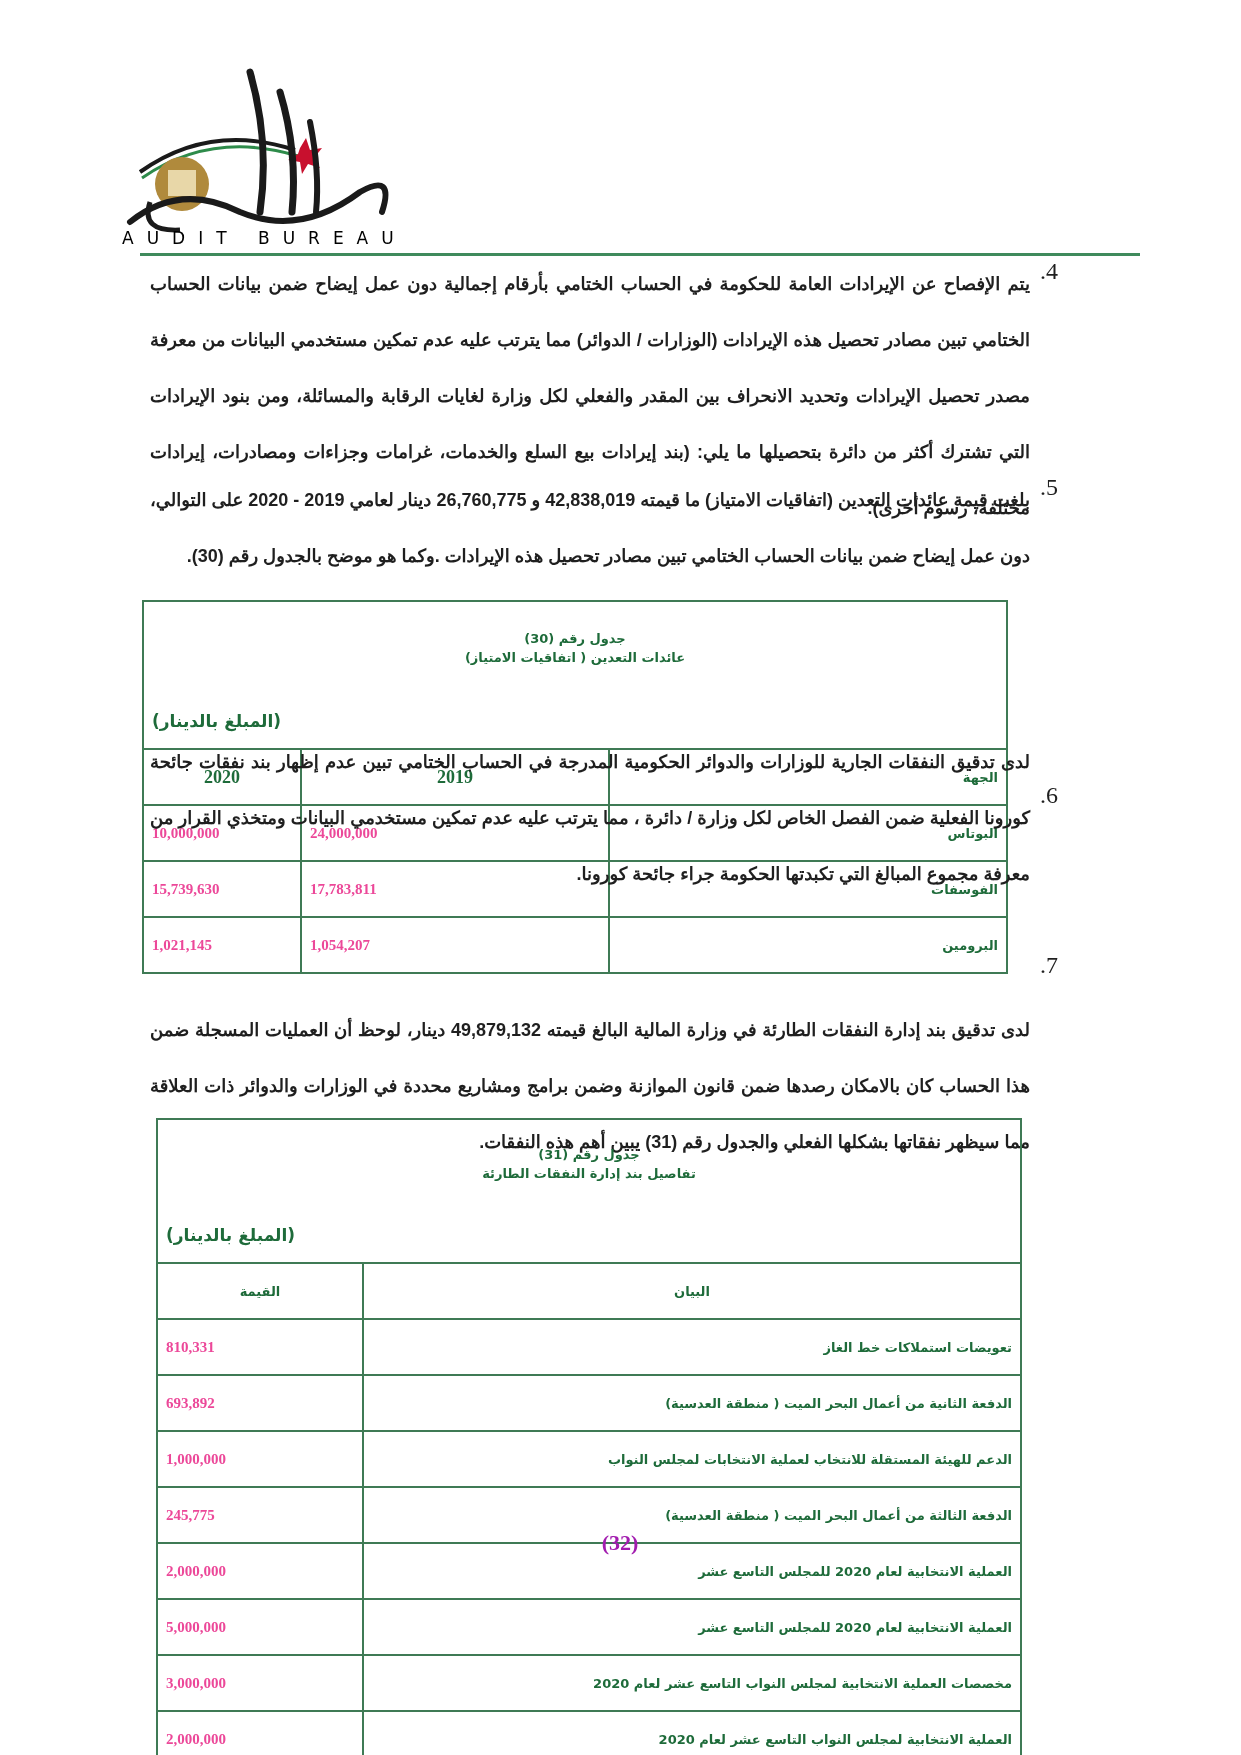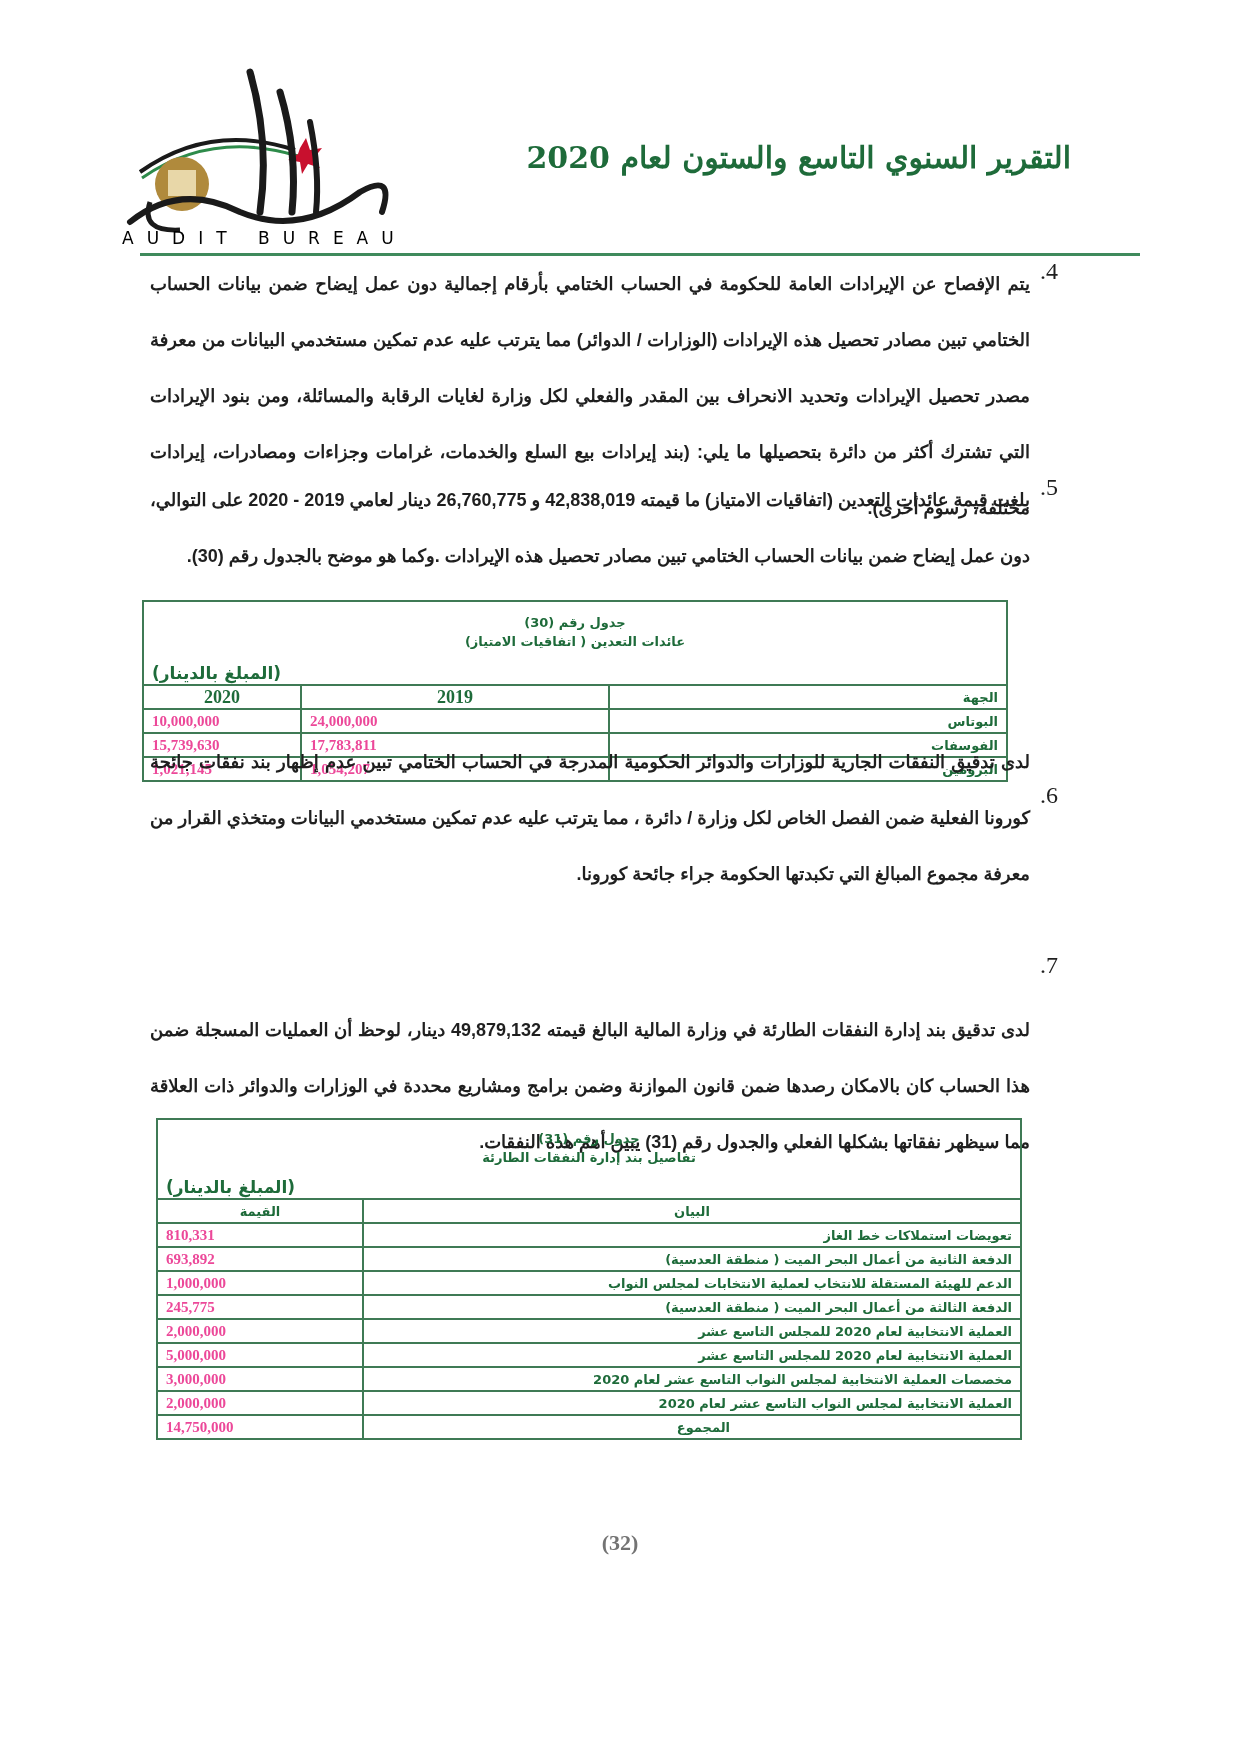--- a/index.html
+++ b/index.html
@@ -26,49 +26,48 @@
   }
   .num {
     position: absolute; left: 1040px; width: 40px; font-family: "Liberation Serif", serif;
     font-size: 24px; color: #1f1f1f; direction: ltr;
   }
 
   table.t {
     position: absolute; border-collapse: collapse; direction: rtl;
     font-family: "DejaVu Sans", sans-serif; color: #1e6b3a; font-weight: bold;
   }
-  table.t td { border: 2px solid #3f7a55; padding: 0 8px; font-size: 13px; height: 22px; }
+  table.t td { border: 2px solid #3f7a55; padding: 16px 8px; font-size: 13px; height: 22px; }
   table.t .cap { text-align: center; border-bottom: none; }
   table.t .unit { text-align: left; border-top: none; font-size: 17px; }
   table.t .val { text-align: left; font-family: "Liberation Serif", serif; font-size: 15px; color: #ec4899; }
   table.t .yr { text-align: center; font-family: "Liberation Serif", serif; font-size: 18px; }
   table.t .lbl { text-align: right; }
   .page-num {
     position: absolute; left: 590px; top: 1530px; width: 60px; text-align: center;
-    font-family: "Liberation Serif", serif; font-weight: bold; font-size: 22px; color: #737373;
+    font-family: "Liberation Serif", serif; font-weight: bold; font-size: 22px; color: #a21caf;
   }
 </style>
 </head>
 <body>
 
 <div class="header">
   <svg class="logo" viewBox="0 0 300 190">
     <path d="M20 110 Q90 60 175 88" stroke="#1a1a1a" stroke-width="4" fill="none"></path>
     <path d="M22 116 Q92 68 178 94" stroke="#2e8b4a" stroke-width="3" fill="none"></path>
     <circle cx="62" cy="122" r="27" fill="#b08a3c"></circle>
     <rect x="48" y="108" width="28" height="26" fill="#e8d7a8"></rect>
     <polygon points="180,86 186,76 190,88 202,86 194,96 200,106 188,102 182,112 180,100 168,98 178,92" fill="#c8102e"></polygon>
     <path d="M130 10 Q150 80 140 150" stroke="#1a1a1a" stroke-width="7" fill="none" stroke-linecap="round"></path>
     <path d="M160 30 Q178 90 172 150" stroke="#1a1a1a" stroke-width="7" fill="none" stroke-linecap="round"></path>
     <path d="M190 60 Q200 110 196 150" stroke="#1a1a1a" stroke-width="6" fill="none" stroke-linecap="round"></path>
     <path d="M10 160 Q60 120 120 150 Q180 175 240 130 Q275 110 262 150" stroke="#1a1a1a" stroke-width="6" fill="none" stroke-linecap="round"></path>
     <path d="M30 140 Q20 170 60 168" stroke="#1a1a1a" stroke-width="5" fill="none"></path>
   </svg>
   <div class="logo-text">AUDIT BUREAU</div>
-  <div class="report-title">التقرير السنوي التاسع والستون لعام 2020</div>
   <div class="header-rule"></div>
 </div>
 
 <div class="num" style="top:258px;">.4</div>
 <div class="para" style="top:256px;">يتم الإفصاح عن الإيرادات العامة للحكومة في الحساب الختامي بأرقام إجمالية دون عمل إيضاح ضمن بيانات الحساب الختامي تبين مصادر تحصيل هذه الإيرادات (الوزارات / الدوائر) مما يترتب عليه عدم تمكين مستخدمي البيانات من معرفة مصدر تحصيل الإيرادات وتحديد الانحراف بين المقدر والفعلي لكل وزارة لغايات الرقابة والمسائلة، ومن بنود الإيرادات التي تشترك أكثر من دائرة بتحصيلها ما يلي: (بند إيرادات بيع السلع والخدمات، غرامات وجزاءات ومصادرات، إيرادات مختلفة، رسوم أخرى).</div>
 
 <div class="num" style="top:474px;">.5</div>
 <div class="para" style="top:472px;">بلغت قيمة عائدات التعدين (اتفاقيات الامتياز) ما قيمته 42,838,019 و 26,760,775 دينار لعامي 2019 - 2020 على التوالي، دون عمل إيضاح ضمن بيانات الحساب الختامي تبين مصادر تحصيل هذه الإيرادات .وكما هو موضح بالجدول رقم (30).</div>
 
 <table class="t" style="left:142px; top:600px; width:866px;">

